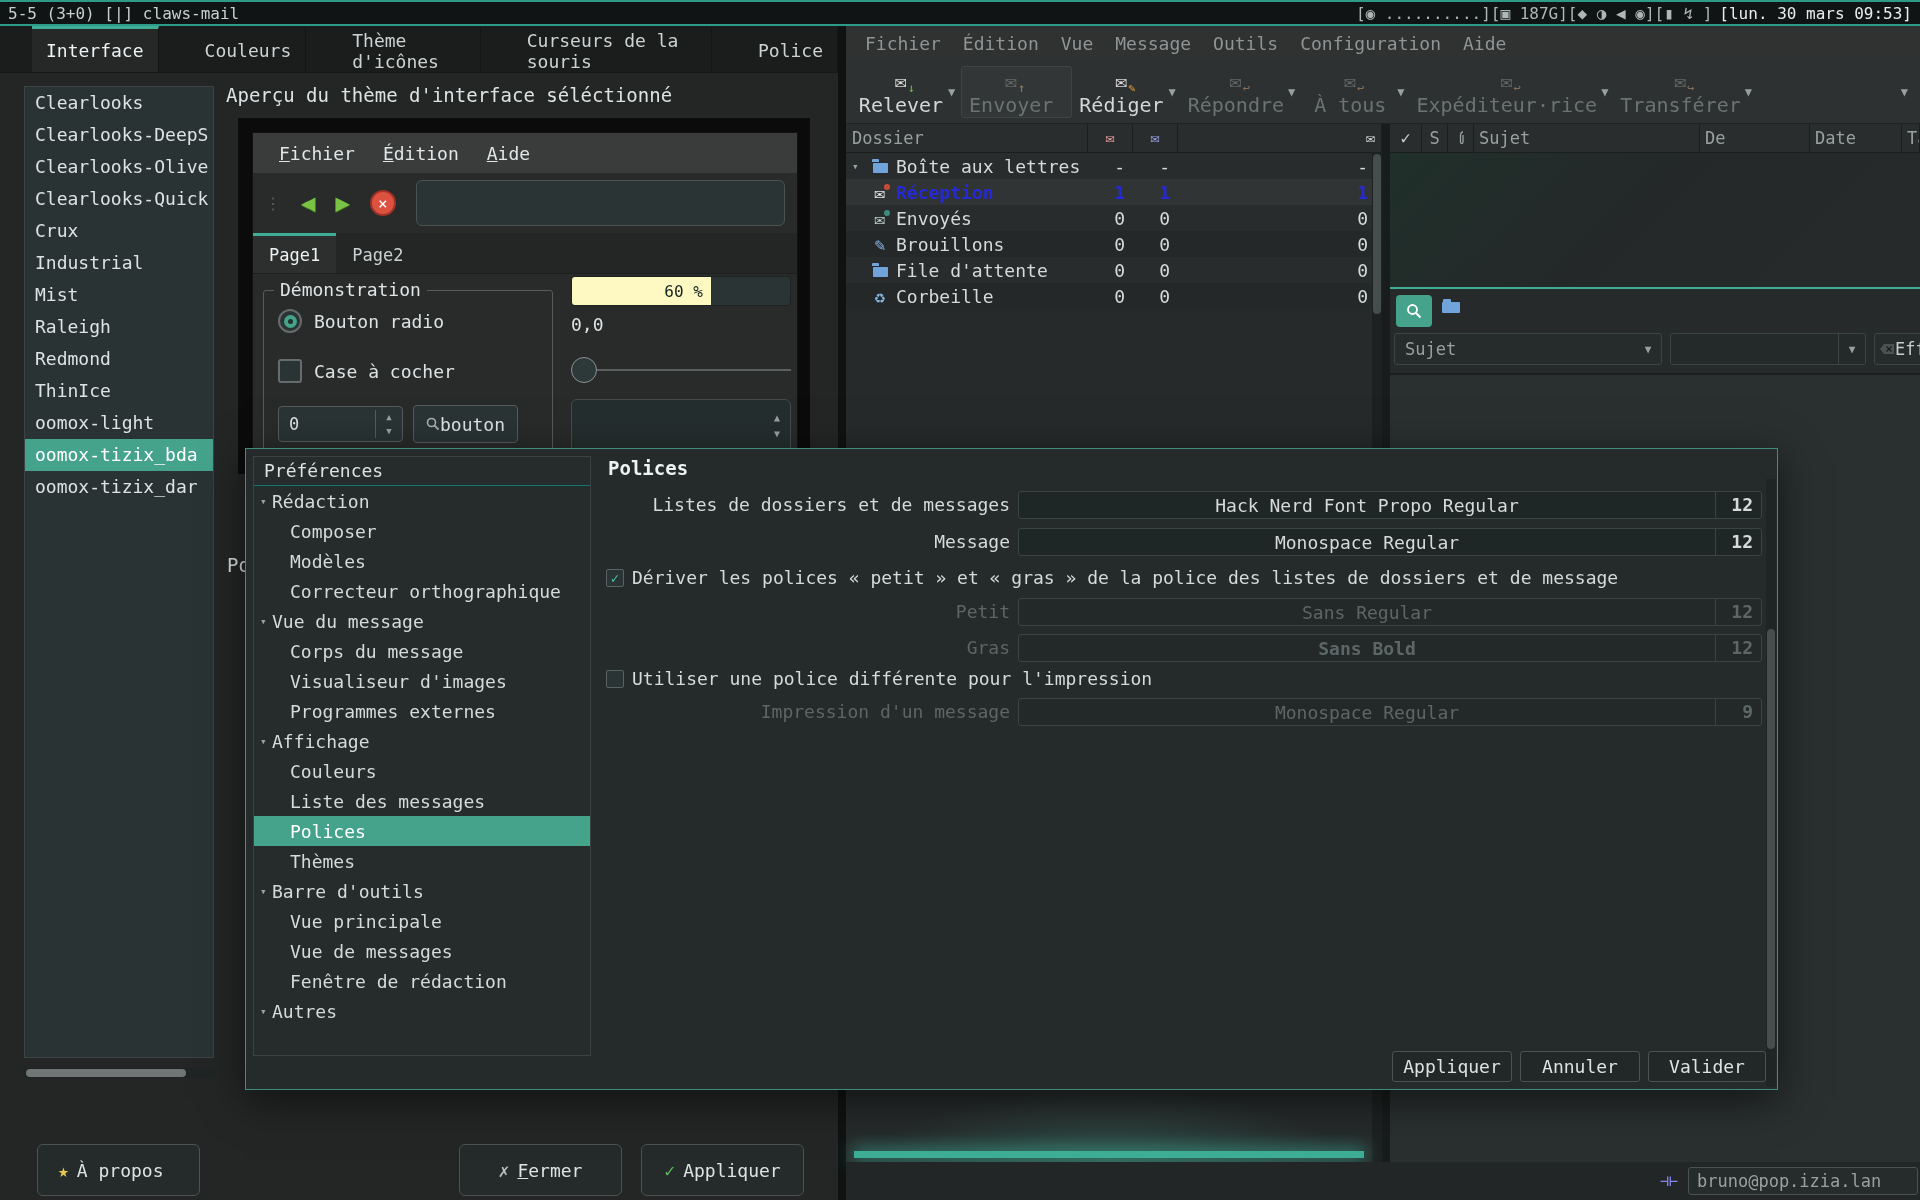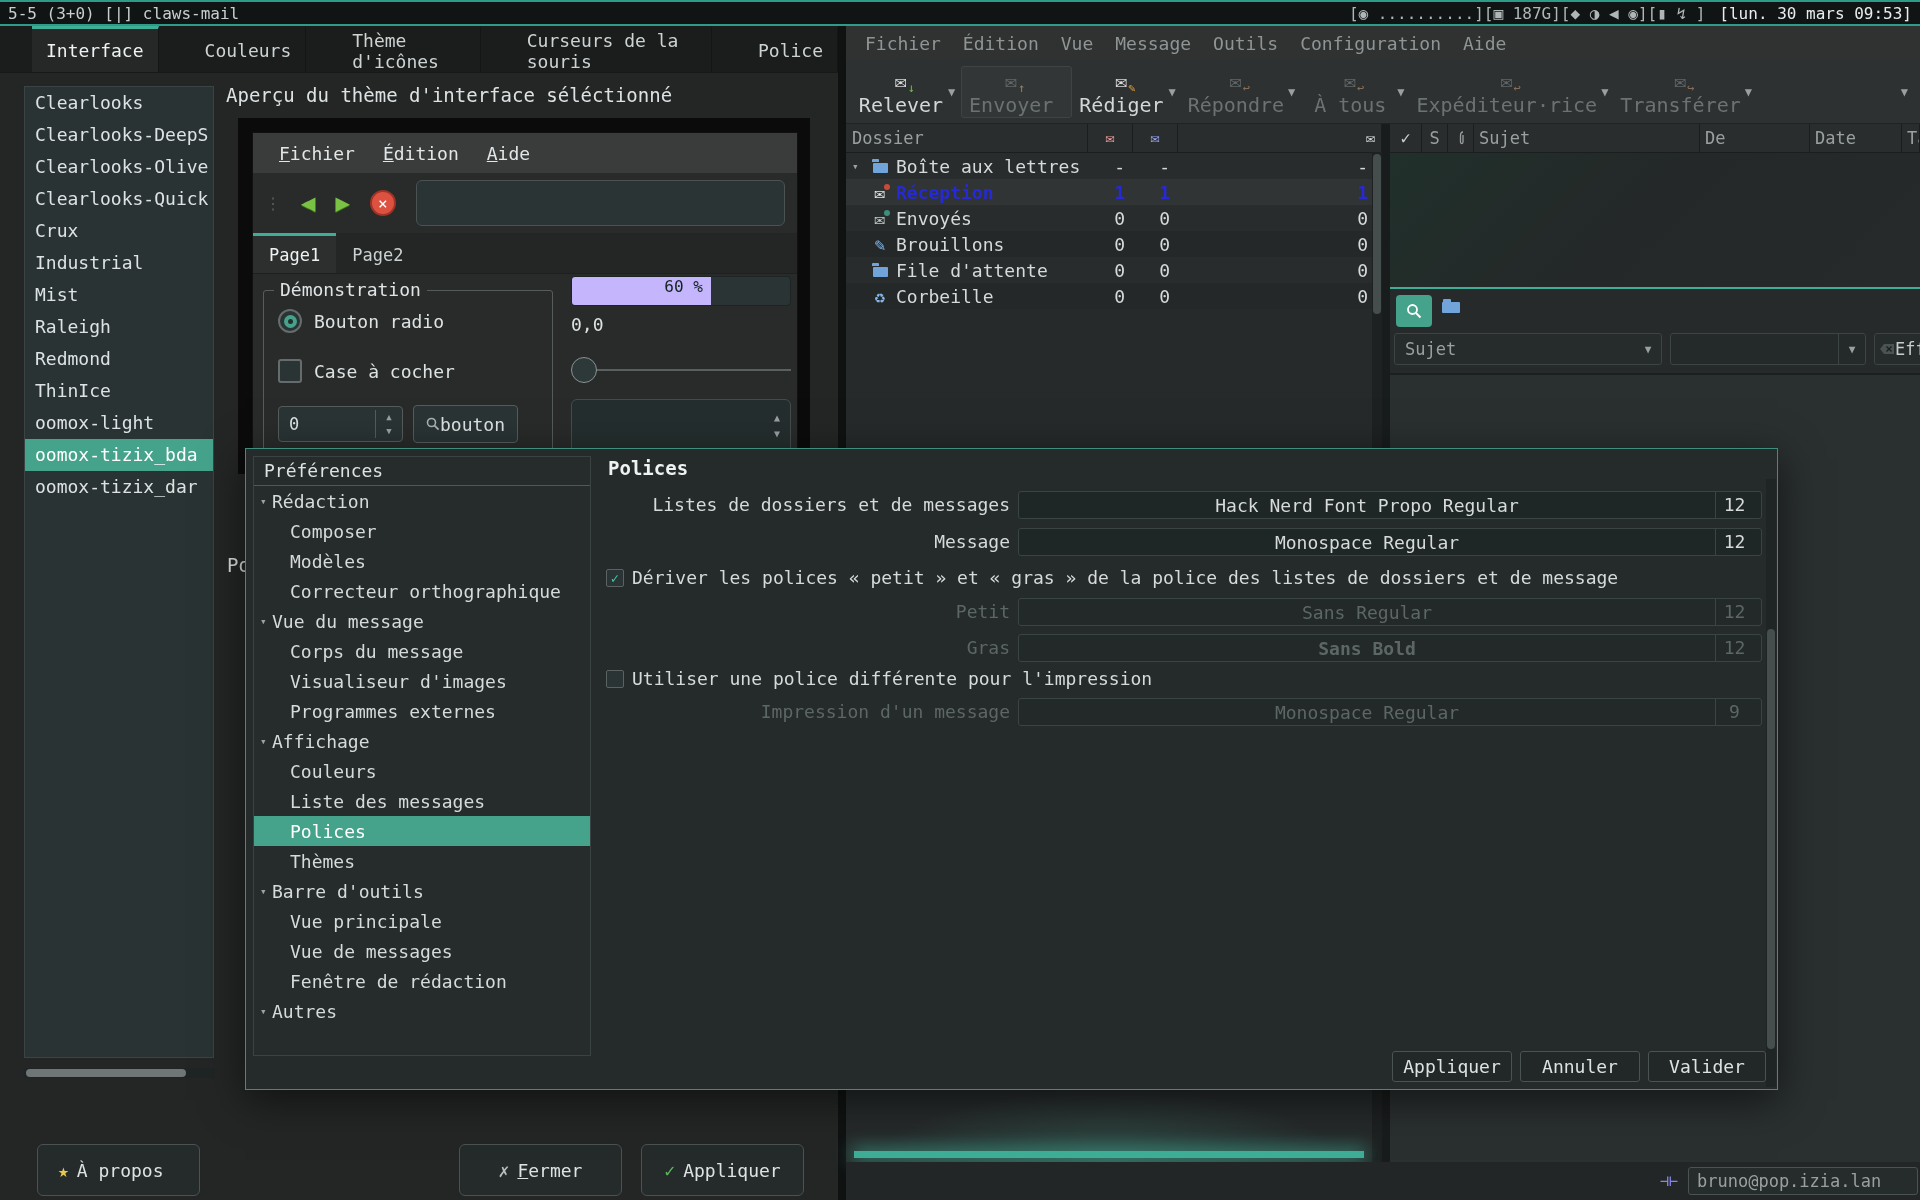--- a/index.html
+++ b/index.html
@@ -7,21 +7,21 @@
        font-family:"DejaVu Sans Mono","Liberation Mono",monospace;
        color:#d6dada;font-size:18px;}
   .u-first{display:inline-block;}
   .u-first::first-letter{text-decoration:underline;}
 
   
   #topbar{position:absolute;left:0;top:0;width:1920px;height:26px;box-sizing:border-box;
     background:#101414;border-top:2px solid #2e9b88;border-bottom:2px solid #2e9b88;
     display:flex;align-items:center;justify-content:space-between;padding:0 8px;
     font-size:16px;color:#c9cfcf;}
-  #topbar .tb-right{display:flex;gap:14px;color:#aeb6b6;align-items:center;}
+  #topbar .tb-right{display:flex;gap:7px;color:#aeb6b6;align-items:center;}
   #topbar .clock{color:#e8ecec;}
 
   
   #theme-window{position:absolute;left:0;top:26px;width:838px;height:1174px;background:#242626;}
   .tw-tabbar{position:absolute;left:0;top:0;width:100%;height:46px;background:#1b1d1d;
     display:flex;align-items:stretch;border-bottom:1px solid #171919;}
   .tw-tab{padding:12px 14px;display:flex;align-items:center;font-size:18px;color:#cdd3d3;
     border-right:1px solid #141616;border-top:3px solid transparent;margin-left:32px;}
   .tw-tab.active{background:#262828;color:#eef2f2;border-top:3px solid #3fae97;}
 
@@ -61,22 +61,22 @@
   .pv-check{width:24px;height:24px;background:#2a3434;border:2px solid #666c6c;border-radius:3px;box-sizing:border-box;}
   .pv-spin{width:125px;height:36px;background:#2a3434;border:1px solid #565c5c;border-radius:4px;
     display:flex;align-items:center;box-sizing:border-box;}
   .pv-spin .val{flex:1;padding-left:10px;font-size:17px;}
   .pv-spin .steps{width:26px;border-left:1px solid #565c5c;display:flex;flex-direction:column;align-items:center;
     font-size:9px;color:#9aa0a0;line-height:14px;}
   .pv-btn{height:36px;padding:0 12px;background:#2a3434;border:1px solid #565c5c;border-radius:4px;
     display:flex;align-items:center;font-size:18px;color:#dde2e2;}
   .pv-col2{position:absolute;left:318px;top:2px;width:220px;}
   .pv-progress{height:28px;background:#2a3434;border:1px solid #1d2424;border-radius:4px;overflow:hidden;position:relative;}
-  .pv-progress .fill{position:absolute;left:0;top:0;bottom:0;width:60%;background:#c4b5fd;
-    display:flex;justify-content:flex-end;padding-right:8px;color:#13241f;font-size:16px;}
+  .pv-progress .fill{position:absolute;left:0;top:0;bottom:0;width:60%;background:#fef9c3;
+    display:flex;align-items:center;justify-content:flex-end;padding-right:8px;color:#13241f;font-size:16px;}
   .pv-coord{margin-top:8px;font-size:18px;color:#dde2e2;}
   .pv-slider{margin-top:22px;position:relative;height:26px;}
   .pv-slider .track{position:absolute;left:0;right:0;top:12px;height:2px;background:#5a6060;}
   .pv-slider .handle{position:absolute;left:0;top:0;width:26px;height:26px;border-radius:50%;
     background:#2d3838;border:1px solid #8a9292;box-sizing:border-box;}
   .pv-combo{margin-top:16px;height:54px;background:#252e2e;border:1px solid #464c4c;border-radius:6px;
     position:relative;}
   .pv-combo .updown{position:absolute;right:10px;top:10px;font-size:10px;color:#9aa0a0;line-height:16px;text-align:center;}
   .cutoff-label{position:absolute;left:227px;top:528px;font-size:19px;color:#dde2e2;}
 
@@ -205,22 +205,22 @@
   .tree-item.branch .expander{visibility:visible;}
   .tree-item.selected{background:#45a38c;color:#ffffff;}
   .pr-tree-scroll{position:absolute;right:1px;top:30px;bottom:2px;width:10px;background:#1f2424;}
   .pr-tree-scroll .thumb{position:absolute;left:1px;top:150px;width:8px;height:420px;background:#454d4d;border-radius:4px;}
 
   .pr-title{position:absolute;left:362px;top:8px;font-size:19px;font-weight:bold;color:#eef2f2;}
   .font-label{position:absolute;left:362px;width:402px;text-align:right;font-size:18px;color:#d6dada;height:28px;line-height:28px;}
   .font-btn{position:absolute;left:772px;width:744px;height:28px;background:#1f2626;border:1px solid #3a4444;
     border-radius:3px;box-sizing:border-box;display:flex;align-items:center;font-size:18px;color:#d6dada;}
   .font-btn .fname{flex:1;text-align:center;}
-  .font-btn .fsize{width:46px;text-align:center;padding-right:8px;border-left:1px solid #3a4444;height:100%;
-    line-height:26px;box-sizing:border-box;}
+  .font-btn .fsize{width:46px;text-align:right;padding-right:8px;border-left:1px solid #3a4444;height:100%;
+    line-height:26px;box-sizing:border-box;font-weight:bold;}
   .disabled.font-label{color:#5d6666;}
   .font-btn.disabled{color:#5d6666;background:#232929;}
   .font-btn.disabled .fname.boldname{font-weight:bold;}
   .fname.boldname{font-weight:bold;}
   .pr-checkrow{position:absolute;left:360px;display:flex;align-items:center;gap:8px;font-size:18px;color:#d6dada;}
   .pr-check{width:18px;height:18px;background:#2a3434;border:1px solid #5a6262;border-radius:2px;
     display:flex;align-items:center;justify-content:center;font-size:14px;color:#45c3a4;box-sizing:border-box;}
   .pr-btn{position:absolute;top:602px;height:31px;background:#222828;border:1px solid #4a5252;border-radius:3px;
     box-sizing:border-box;display:flex;align-items:center;justify-content:center;font-size:18px;color:#dde2e2;}
 

